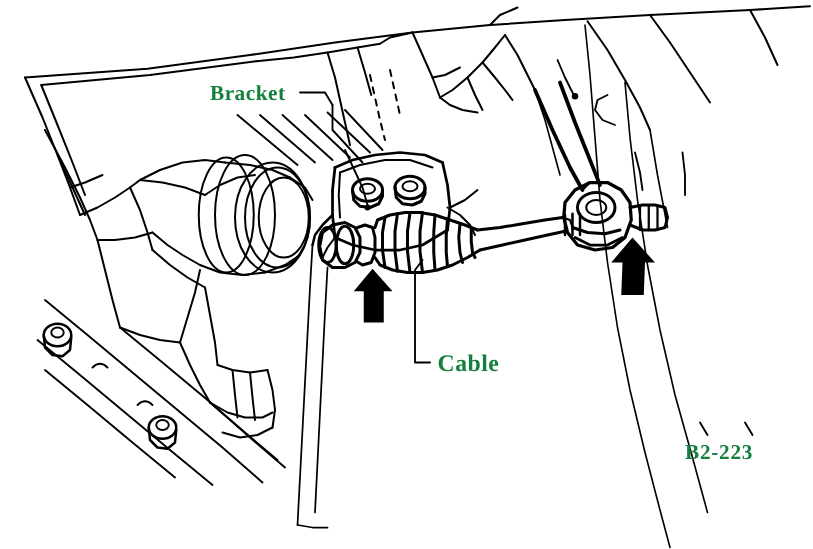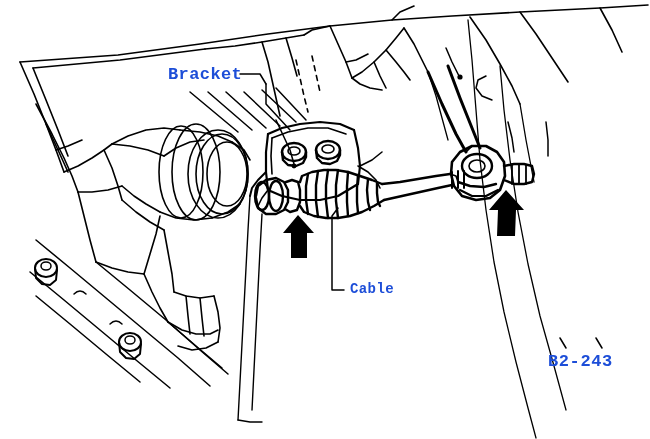--- a/index.html
+++ b/index.html
@@ -17,40 +17,40 @@
     background: #ffffff;
     overflow: hidden;
   }
   #figure svg {
     position: absolute;
     left: 0;
     top: 0;
   }
   .label {
     position: absolute;
-    font-family: Liberation Mono, monospace;
+    font-family: Liberation Serif, serif;
     font-weight: bold;
-    color: #1d4ed8;
+    color: #15803d;
     white-space: nowrap;
     letter-spacing: 0.4px;
   }
   #label-bracket {
     left: 168px;
     top: 65px;
     font-size: 17px;
   }
   #label-selector-lever {
     left: 494px;
     top: 91px;
     font-size: 17px;
   }
   #label-cable {
     left: 350px;
     top: 281px;
-    font-size: 14px;
+    font-size: 19px;
   }
   #label-figure-code {
     left: 548px;
     top: 352px;
     font-size: 17px;
     letter-spacing: 0.6px;
   }
 </style>
 </head>
 <body>
@@ -263,15 +263,15 @@
       </g>
 
     </g>
   </svg>
 
   <div class="label" id="label-bracket">Bracket</div>
 
 
   <div class="label" id="label-cable">Cable</div>
 
-  <div class="label" id="label-figure-code">B2-243</div>
+  <div class="label" id="label-figure-code">B2-223</div>
 
 </div>
 
 </body></html>

